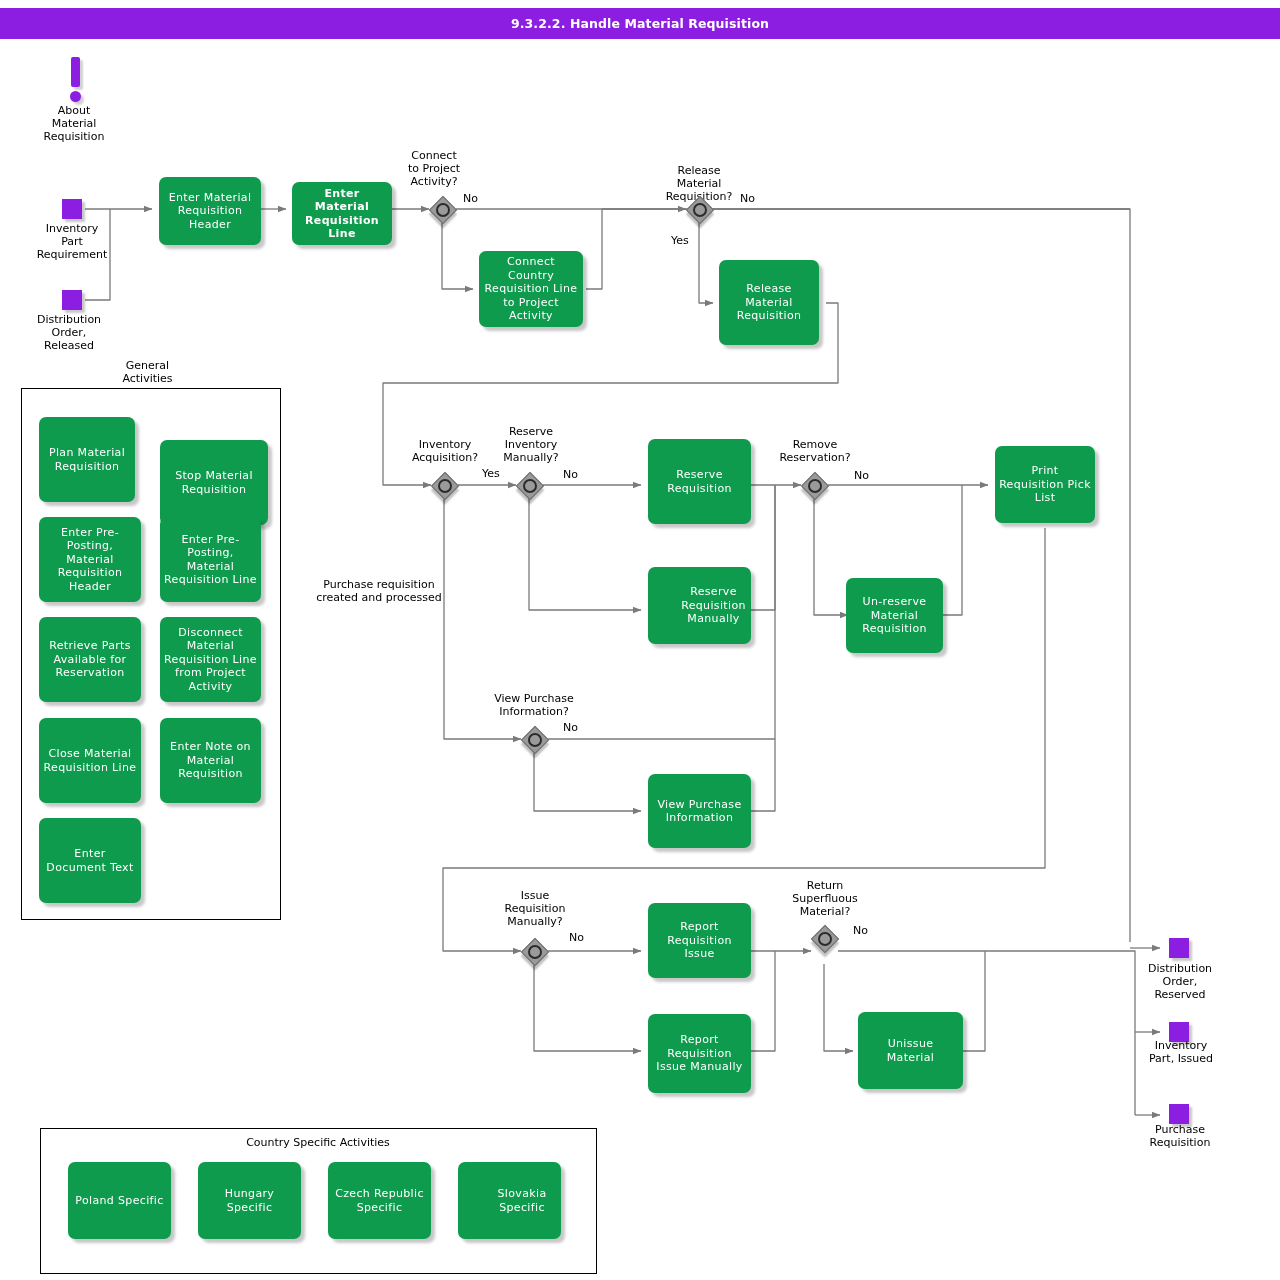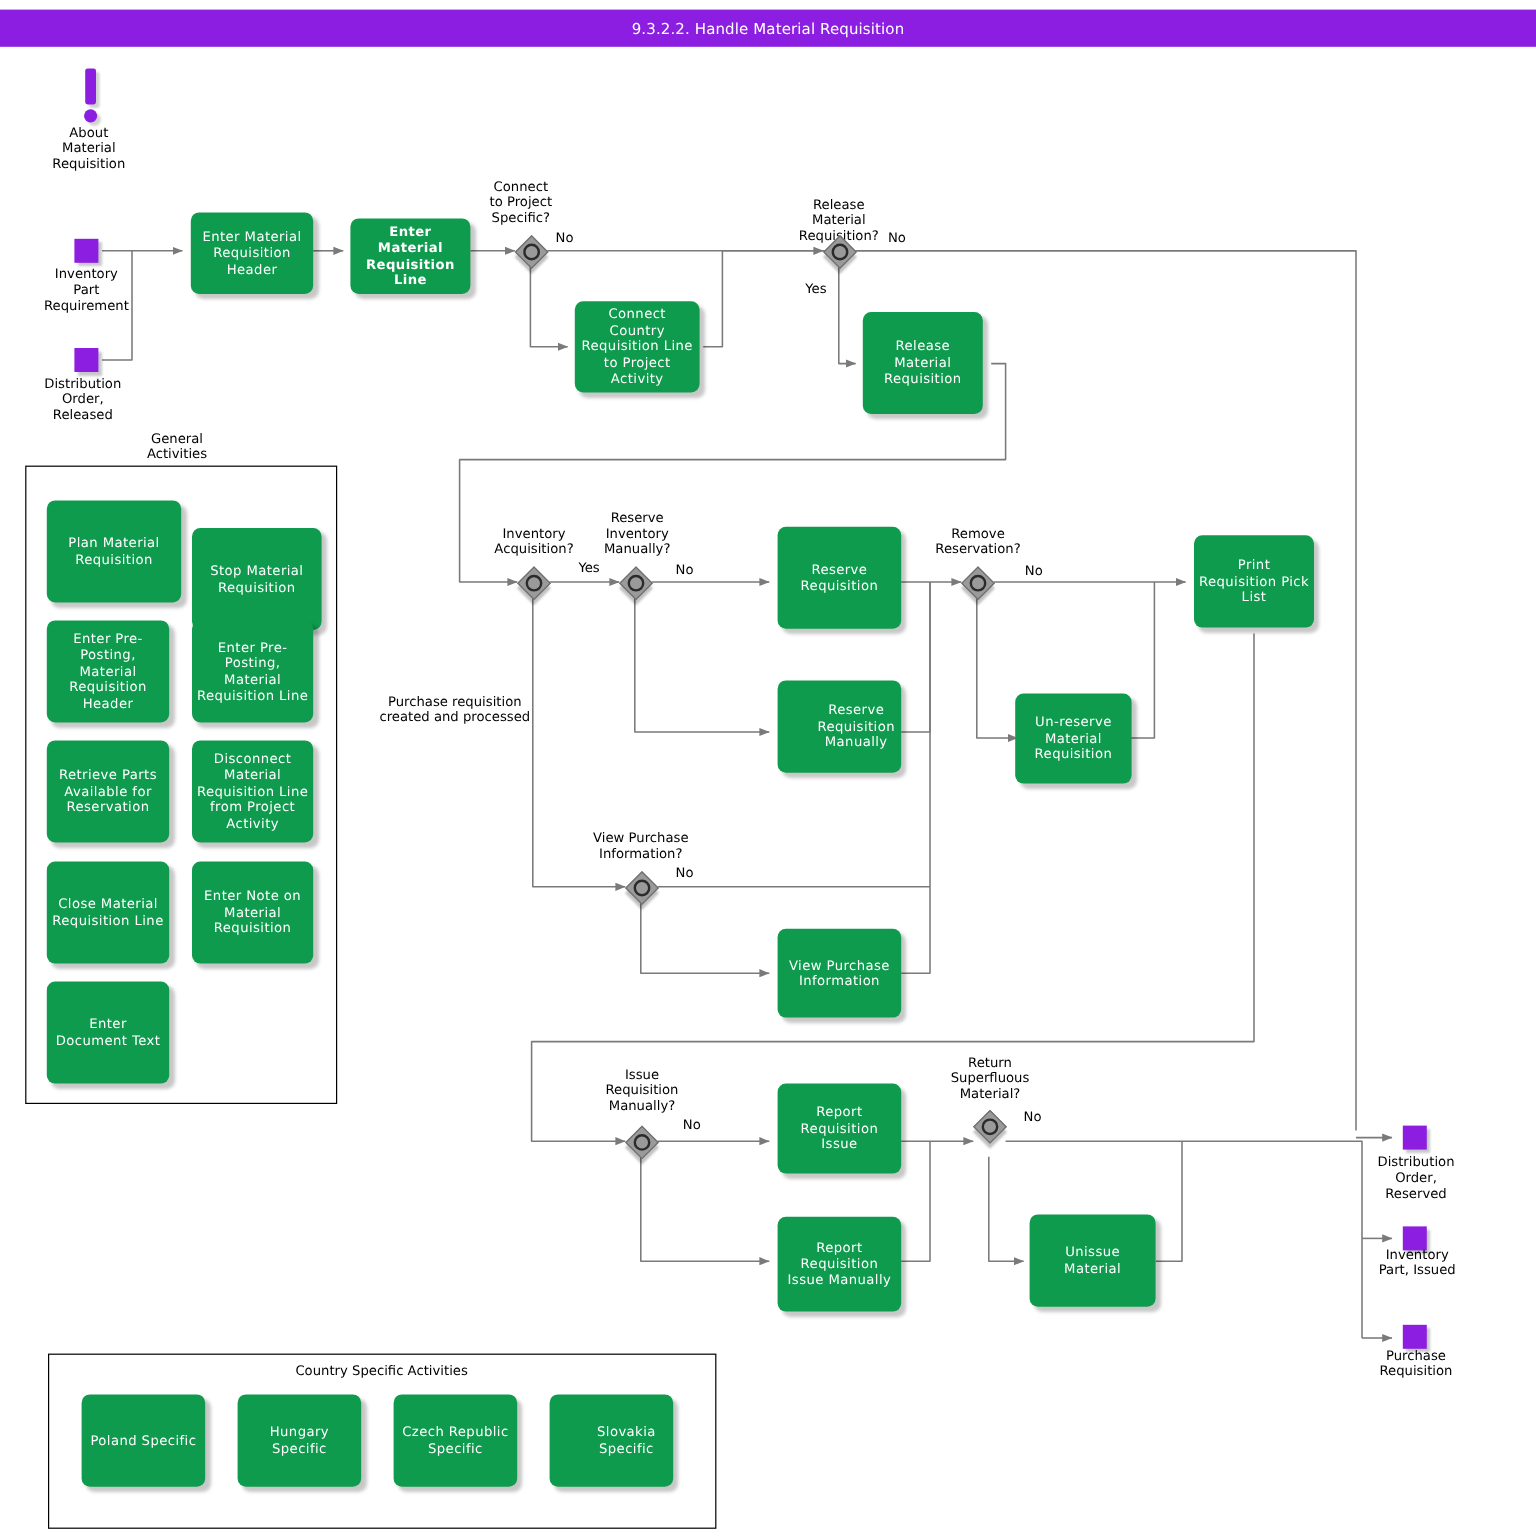--- a/index.html
+++ b/index.html
@@ -2,21 +2,21 @@
 <html><head>
 <meta charset="utf-8">
 <style>
   html,body{margin:0;padding:0;background:#ffffff;}
   body{font-family:"DejaVu Sans","Liberation Sans",sans-serif;}
   #canvas{position:relative;width:1280px;height:1280px;background:#ffffff;overflow:hidden;}
 
   
   .titlebar{position:absolute;left:0;top:8px;width:1280px;height:31px;background:#8B1EE0;}
   .titlebar .t{position:absolute;left:0;top:0;width:1280px;text-align:center;line-height:31px;
-    color:#ffffff;font-size:12.5px;font-weight:normal;letter-spacing:.1px;
+    color:#ffffff;font-size:12.5px;font-weight:bold;letter-spacing:.1px;
     font-family:"DejaVu Sans","Liberation Sans",sans-serif;}
 
   
   #wires{position:absolute;left:0;top:0;width:1280px;height:1280px;}
 
   
   .act{position:absolute;background:#0E9B4D;border-radius:7px;
     box-shadow:4px 4px 3px rgba(0,0,0,.22);
     display:flex;align-items:center;justify-content:center;text-align:center;
     color:#ffffff;font-size:11px;line-height:13.5px;letter-spacing:.35px;
@@ -191,21 +191,21 @@
 Issue</div>
 
   <div class="act" style="left:648px;top:1014px;width:103px;height:79px;">Report
 Requisition
 Issue Manually</div>
 
   <div class="act" style="left:858px;top:1012px;width:105px;height:77px;">Unissue Material</div>
 
   <div class="lbl" style="left:379px;top:149px;width:110px;">Connect
 to Project
-Specific?</div>
+Activity?</div>
   <div class="gw" style="left:429px;top:196px;">
     <div class="dia"></div>
     <div class="ring"></div>
   </div>
   <div class="yn" style="left:463px;top:193px;">No</div>
 
   <div class="lbl" style="left:644px;top:164px;width:110px;">Release
 Material
 Requisition?</div>
   <div class="gw" style="left:686px;top:196px;">
@@ -279,21 +279,21 @@
 Part, Issued</div>
 
   <div class="ev" style="left:1169px;top:1104px;"></div>
   <div class="lbl" style="left:1126px;top:1123px;width:108px;">Purchase
 Requisition</div>
 
   <div class="frame-title" style="left:95px;top:359px;width:105px;">General
 Activities</div>
   <div class="frame" style="left:21px;top:388px;width:258px;height:530px;"></div>
 
-  <div class="act" style="left:39px;top:417px;width:112px;height:85px;">Plan Material
+  <div class="act" style="left:39px;top:417px;width:96px;height:85px;">Plan Material
 Requisition</div>
   <div class="act" style="left:160px;top:440px;width:108px;height:85px;">Stop Material
 Requisition</div>
 
   <div class="act" style="left:39px;top:517px;width:102px;height:85px;">Enter Pre-
 Posting, Material
 Requisition
 Header</div>
   <div class="act" style="left:160px;top:517px;width:101px;height:85px;">Enter Pre-
 Posting, Material

